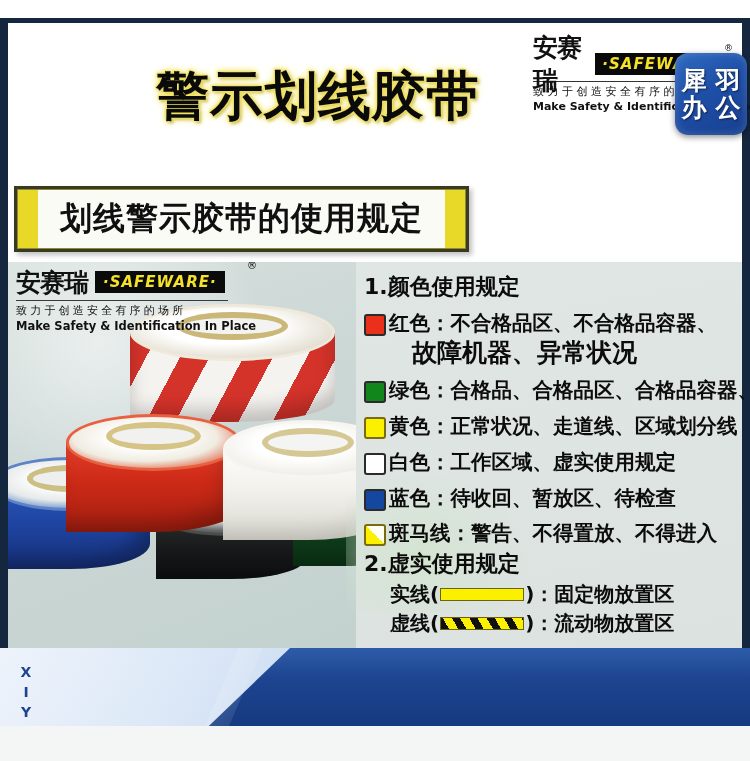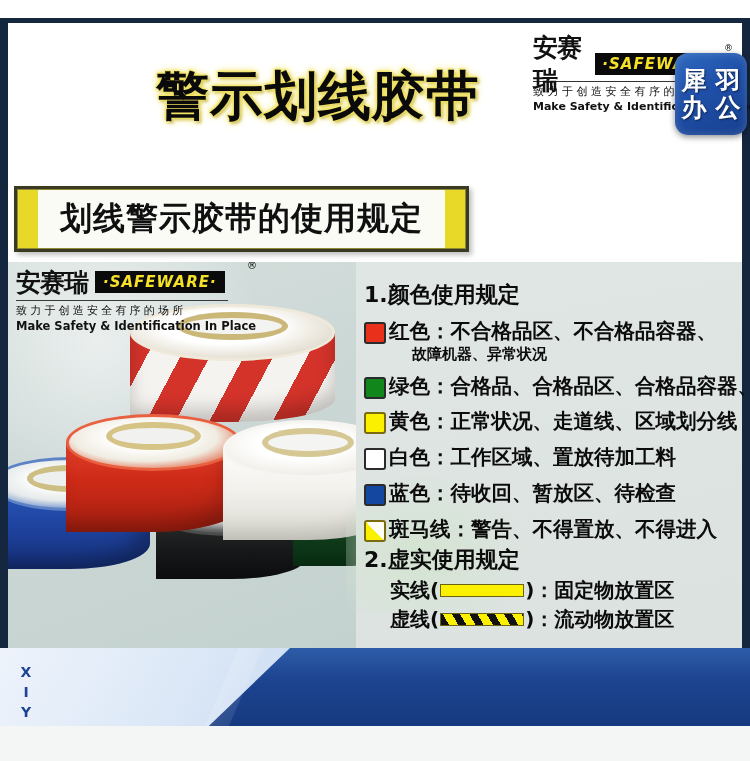--- a/index.html
+++ b/index.html
@@ -202,38 +202,38 @@
     background:linear-gradient(170deg,#e0e6e3 0%,#dde4e1 55%,#dbe2df 100%);
     padding:12px 6px 0 8px;
   }
   .panel .glow {
     position:absolute; left:-10px; bottom:36px; width:180px; height:140px;
     background:radial-gradient(ellipse at 40% 60%, rgba(210,228,206,.85), rgba(221,228,225,0) 70%);
     pointer-events:none;
   }
   .sec-head {
     font-size:22px; font-weight:bold; color:#0c0c0c; line-height:1.22;
-    white-space:nowrap; position:relative;margin-top:8px;
+    white-space:nowrap; position:relative;
   }
   .crow { display:flex; align-items:flex-start; margin-top:10px; position:relative; }
   .swatch {
     width:22px; height:22px; flex:0 0 22px; border:2px solid #2b2b2b;
     border-radius:3px; margin-top:3px;
   }
   .sw-red    { background:#e8301a; }
   .sw-green  { background:#11861a; }
   .sw-yellow { background:#fbf000; border-color:#7a6a10; }
   .sw-white  { background:#ffffff; }
   .sw-blue   { background:#14479f; }
   .sw-zebra  { background:linear-gradient(45deg,#fbf000 0 50%,#fffef2 50% 100%); border-color:#7a6a10; }
   .ctext {
     font-size:20.5px; font-weight:bold; color:#0c0c0c; line-height:1.26;
     margin-left:3px; white-space:nowrap;
   }
-  .cont { font-size:15px; font-weight:bold; color:#0c0c0c; line-height:1.26;
+  .cont { font-size:25px; font-weight:bold; color:#0c0c0c; line-height:1.26;
           margin-left:48px; white-space:nowrap; }
   .sec2-head { font-size:22px; font-weight:bold; color:#0c0c0c; margin-top:2px; white-space:nowrap; position:relative; }
   .lrow {
     display:flex; align-items:center; margin-left:26px; margin-top:2px;
     font-size:20px; font-weight:bold; color:#0c0c0c; white-space:nowrap; position:relative;
   }
   .linebar { width:84px; height:13px; margin:0 1px; border:1px solid #6b6312; }
   .lb-solid  { background:#fbf000; }
   .lb-dashed {
     background:repeating-linear-gradient(60deg,#111 0 7px,#fbf000 7px,#fbf000 15px);
@@ -380,21 +380,21 @@
         <div class="ctext">绿色：合格品、合格品区、合格品容器、</div>
       </div>
 
       <div class="crow">
         <div class="swatch sw-yellow"></div>
         <div class="ctext">黄色：正常状况、走道线、区域划分线</div>
       </div>
 
       <div class="crow">
         <div class="swatch sw-white"></div>
-        <div class="ctext">白色：工作区域、置放待加工料</div>
+        <div class="ctext">白色：工作区域、虚实使用规定</div>
       </div>
 
       <div class="crow">
         <div class="swatch sw-blue"></div>
         <div class="ctext">蓝色：待收回、暂放区、待检查</div>
       </div>
 
       <div class="crow">
         <div class="swatch sw-zebra"></div>
         <div class="ctext">斑马线：警告、不得置放、不得进入</div>

